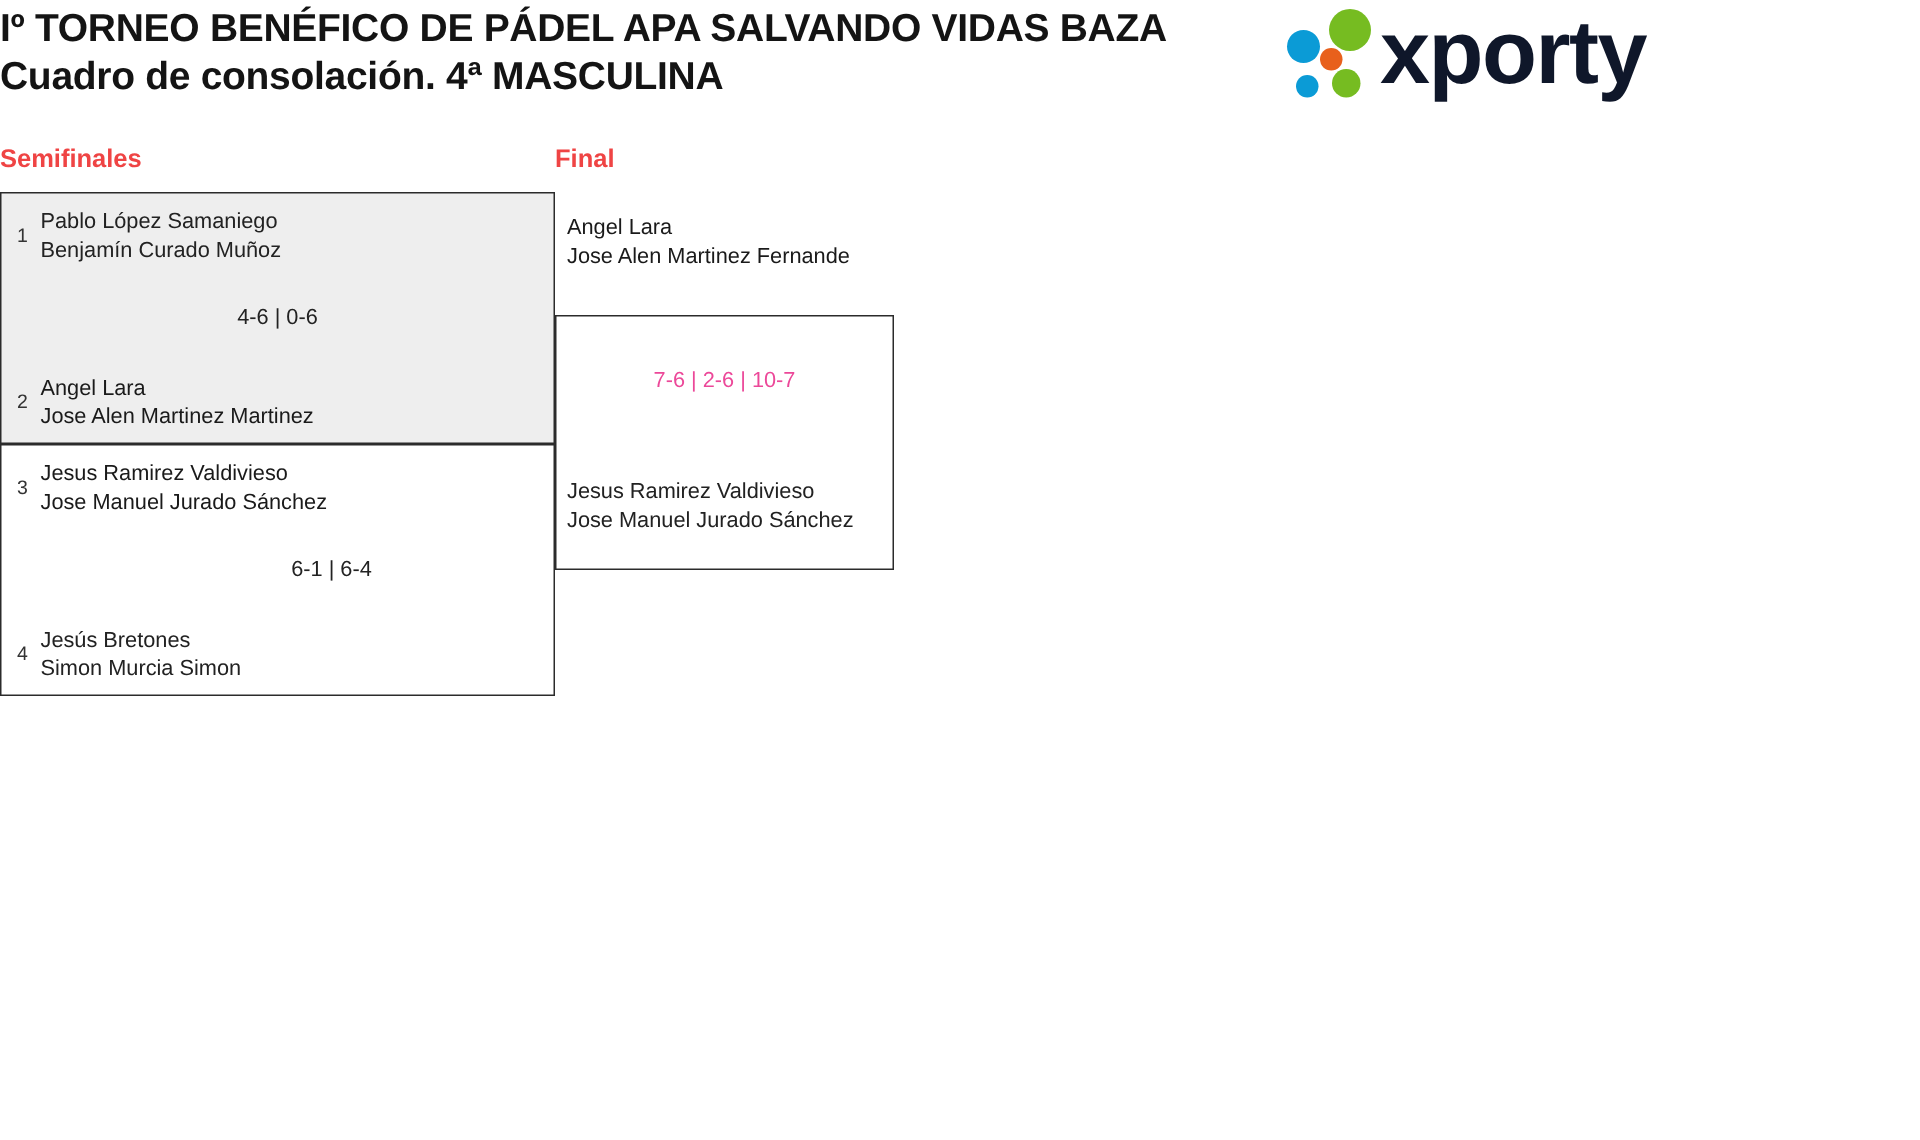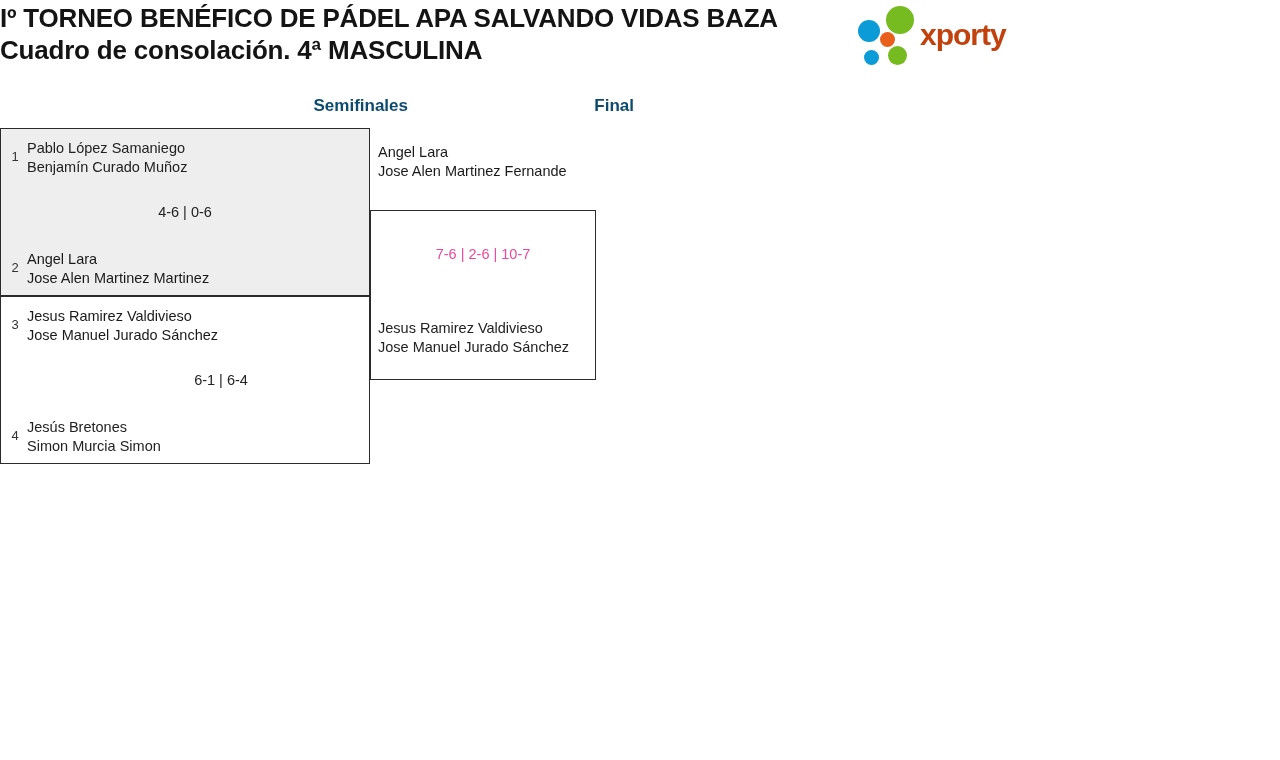--- a/index.html
+++ b/index.html
@@ -90,35 +90,34 @@
     left: 30px;
     top: 40px;
     width: 19px;
     height: 19px;
     background: #76bc21;
   }
   .logo-text {
     position: absolute;
     left: 62px;
     top: 4px;
-    font-size: 30px;
+    font-size: 60px;
     font-weight: bold;
-    color: #c2410c;
+    color: #0f172a;
     letter-spacing: -1px;
     line-height: 58px;
   }
 
   
   .round-label {
     position: absolute;
     font-size: 17px;
     font-weight: bold;
-    color: #0c4a6e;
-    text-align: right;
-    margin-left: 38px;
+    color: #ef4444;
+    text-align: left;
   }
   #round-label-0 { left: 0px;   top: 96px; width: 370px; }
   #round-label-1 { left: 370px; top: 96px; width: 226px; }
 
   
   .match {
     position: absolute;
     box-sizing: border-box;
     border: 1px solid #2b2b2b;
   }

